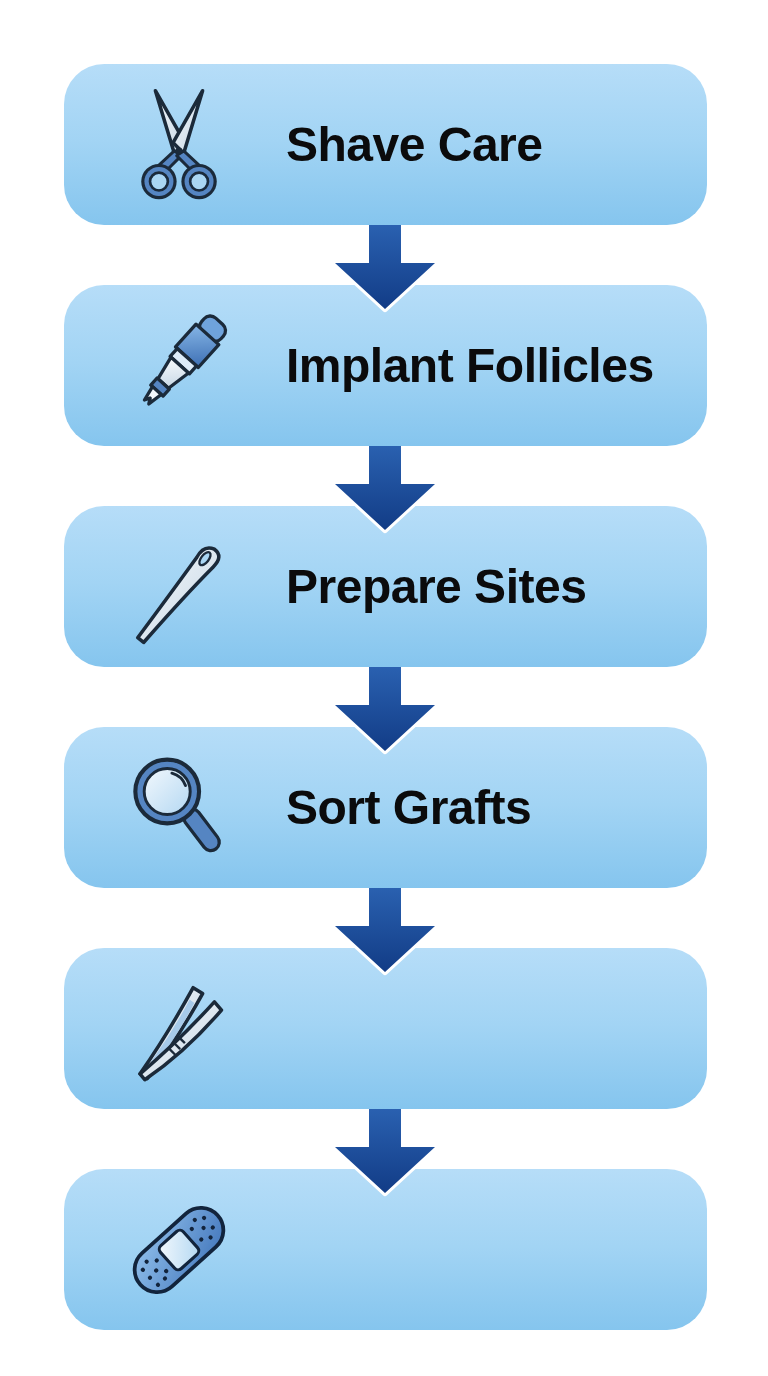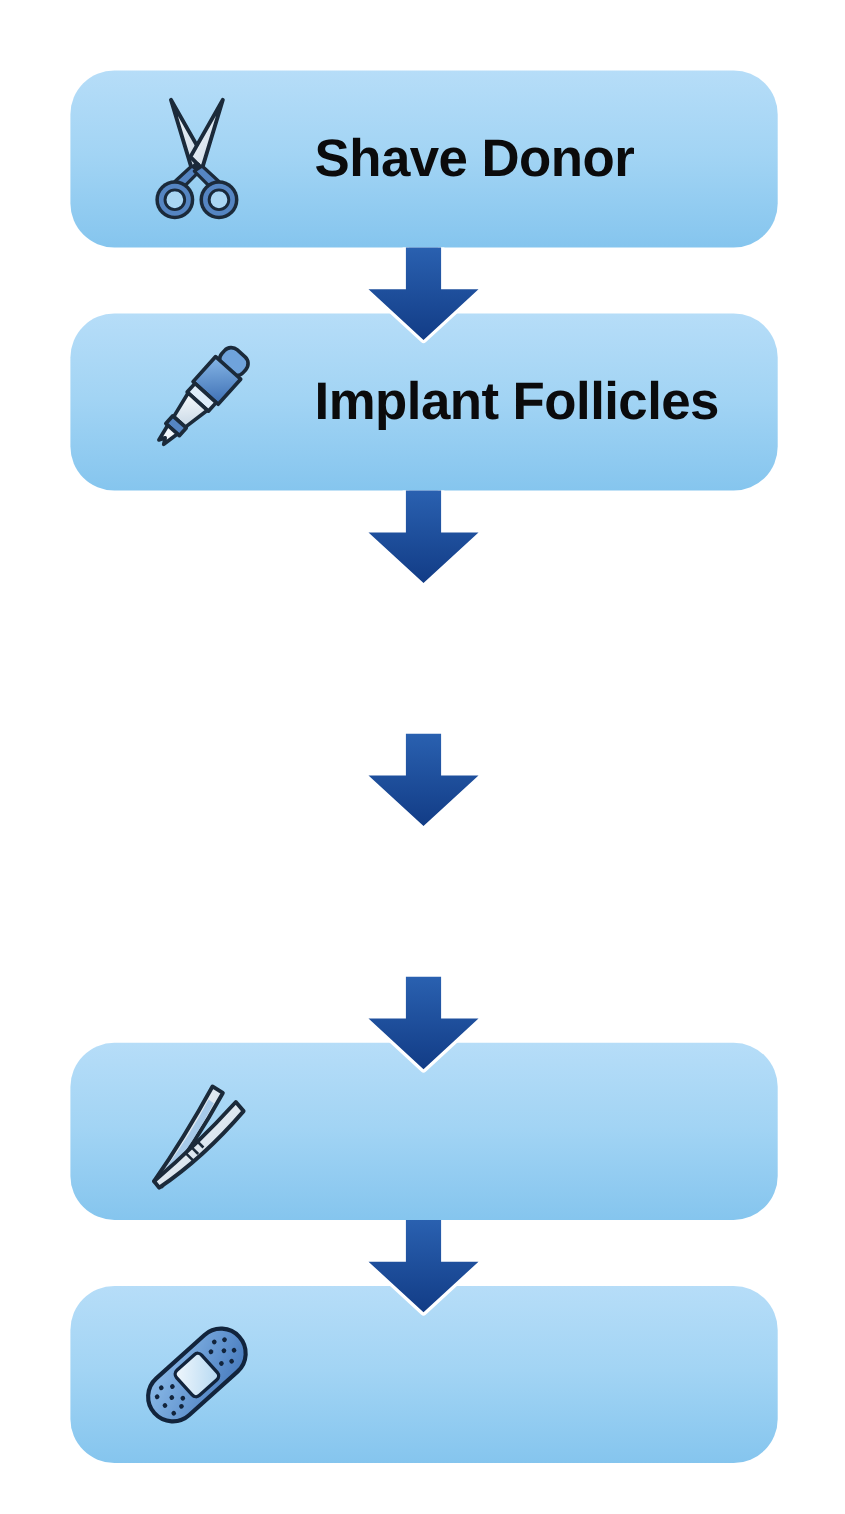--- a/index.html
+++ b/index.html
@@ -74,21 +74,21 @@
         <circle cx="33" cy="81" r="15" fill="#1b2a3a"></circle>
         <circle cx="33" cy="81" r="12.3" fill="#5585c2"></circle>
         <circle cx="33" cy="81" r="6.5" fill="#aad6f3"></circle>
         <circle cx="33" cy="81" r="7.6" fill="none" stroke="#1b2a3a" stroke-width="2.2"></circle>
         <circle cx="67" cy="81" r="15" fill="#1b2a3a"></circle>
         <circle cx="67" cy="81" r="12.3" fill="#5585c2"></circle>
         <circle cx="67" cy="81" r="6.5" fill="#aad6f3"></circle>
         <circle cx="67" cy="81" r="7.6" fill="none" stroke="#1b2a3a" stroke-width="2.2"></circle>
       </svg>
     </div>
-    <div class="step-label">Shave Donor</div>
+    <div class="step-label">Shave Care</div>
   </div>
 
   <div class="flow-arrow a0">
     <svg viewBox="0 0 120 88">
         <path d="M44 -8 L76 -8 L76 38 L110 38 L60 84 L10 38 L44 38 Z" fill="url(#gArrow)" stroke="#ffffff" stroke-width="6" stroke-linejoin="round" paint-order="stroke"></path>
       </svg>
   </div>
 
   <div class="step-box b1">
     <div class="icon-wrap">
@@ -105,27 +105,48 @@
     </div>
     <div class="step-label">Implant Follicles</div>
   </div>
 
   <div class="flow-arrow a1">
     <svg viewBox="0 0 120 88">
         <path d="M44 -8 L76 -8 L76 38 L110 38 L60 84 L10 38 L44 38 Z" fill="url(#gArrow)" stroke="#ffffff" stroke-width="6" stroke-linejoin="round" paint-order="stroke"></path>
       </svg>
   </div>
 
+  <div class="step-box b2">
+    <div class="icon-wrap">
+      <svg viewBox="0 0 100 100">
+        <path d="M15 93 Q44 54 65 25 Q71 14 80 18 Q88 24 79 33 Q56 56 20 97 Z" fill="url(#gSteel)" stroke="#1b2a3a" stroke-width="3" stroke-linejoin="round"></path>
+        <ellipse transform="rotate(38 72 26)" cx="72" cy="26" rx="3.2" ry="6.5" fill="#aad6f3" stroke="#1b2a3a" stroke-width="2"></ellipse>
+      </svg>
+    </div>
+    <div class="step-label">Prepare Sites</div>
+  </div>
 
   <div class="flow-arrow a2">
     <svg viewBox="0 0 120 88">
         <path d="M44 -8 L76 -8 L76 38 L110 38 L60 84 L10 38 L44 38 Z" fill="url(#gArrow)" stroke="#ffffff" stroke-width="6" stroke-linejoin="round" paint-order="stroke"></path>
       </svg>
   </div>
 
+  <div class="step-box b3">
+    <div class="icon-wrap">
+      <svg viewBox="0 0 100 100">
+        <line x1="61" y1="58" x2="77" y2="79" stroke="#1b2a3a" stroke-width="17" stroke-linecap="round"></line>
+        <line x1="61" y1="58" x2="77" y2="79" stroke="#5585c2" stroke-width="11.5" stroke-linecap="round"></line>
+        <circle cx="40" cy="36" r="27" fill="#5585c2" stroke="#1b2a3a" stroke-width="3.5"></circle>
+        <circle cx="40" cy="36" r="19.5" fill="url(#gLens)" stroke="#1b2a3a" stroke-width="2.5"></circle>
+        <path d="M44 20.5 A17 17 0 0 1 55.5 31" fill="none" stroke="#1b2a3a" stroke-width="2.5" stroke-linecap="round"></path>
+      </svg>
+    </div>
+    <div class="step-label">Sort Grafts</div>
+  </div>
 
   <div class="flow-arrow a3">
     <svg viewBox="0 0 120 88">
         <path d="M44 -8 L76 -8 L76 38 L110 38 L60 84 L10 38 L44 38 Z" fill="url(#gArrow)" stroke="#ffffff" stroke-width="6" stroke-linejoin="round" paint-order="stroke"></path>
       </svg>
   </div>
 
   <div class="step-box b4">
     <div class="icon-wrap">
       <svg viewBox="0 0 100 100">

